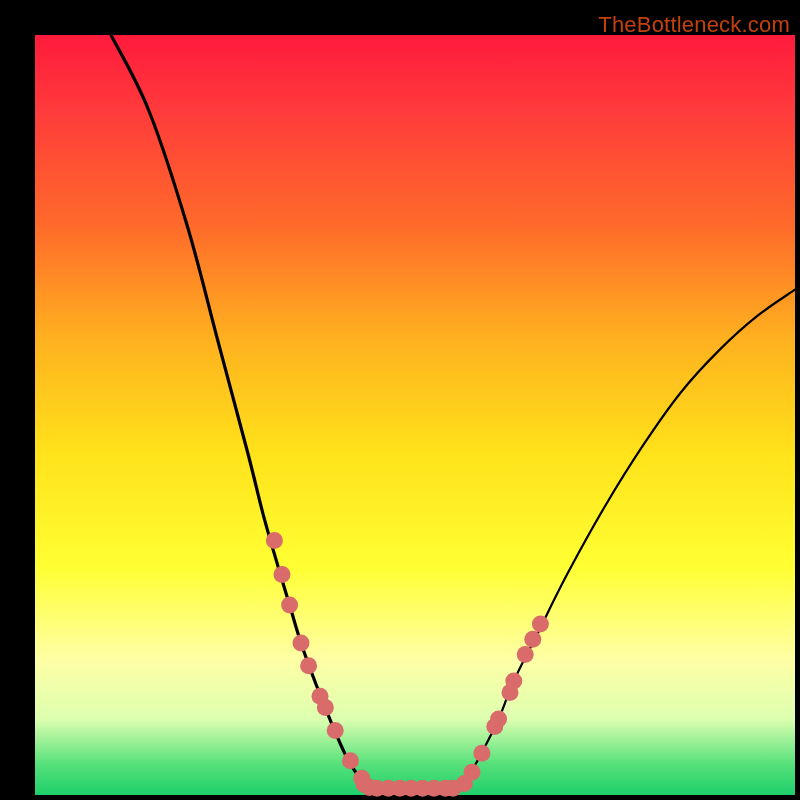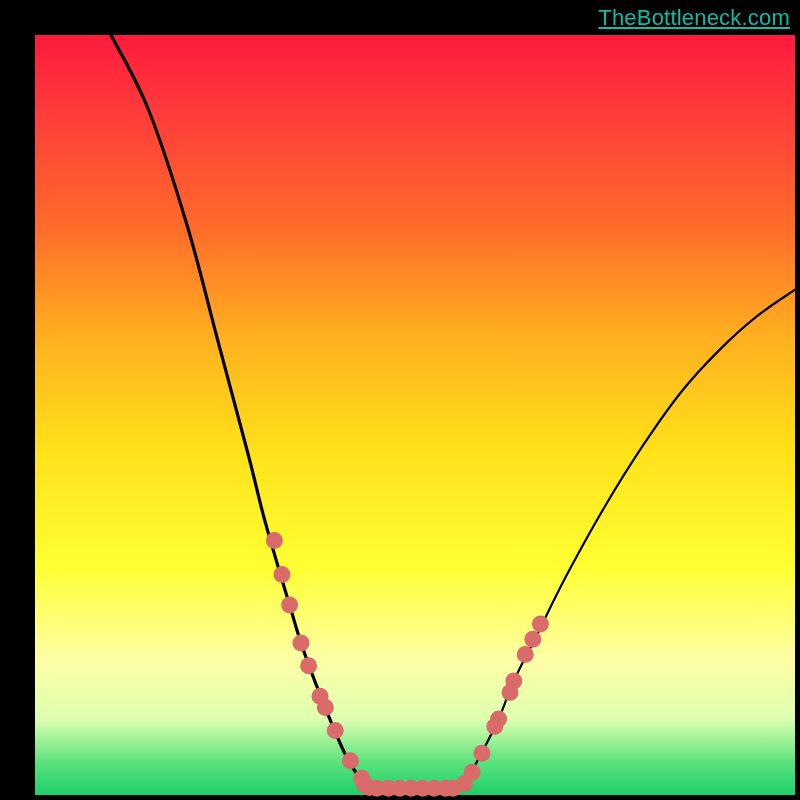--- a/index.html
+++ b/index.html
@@ -35,27 +35,26 @@
       #ffe21a 55%,
       #ffff33 70%,
       #ffffa5 82%,
       #ddffb0 90%,
       #55e07a 96%,
       #1ecf6a 100%
     );
   }
   .watermark {
     position: absolute;
-    top: 5px;
+    top: 12px;
     right: 10px;
-    color: #14b8a6;
+    color: #c2410c;
     font-size: 22px;
     letter-spacing: 0.2px;
     user-select: none;
-    text-decoration: underline;
   }
   svg.curve {
     position: absolute;
     left: 0;
     top: 0;
     width: 760px;
     height: 760px;
     overflow: visible;
   }
 </style>

